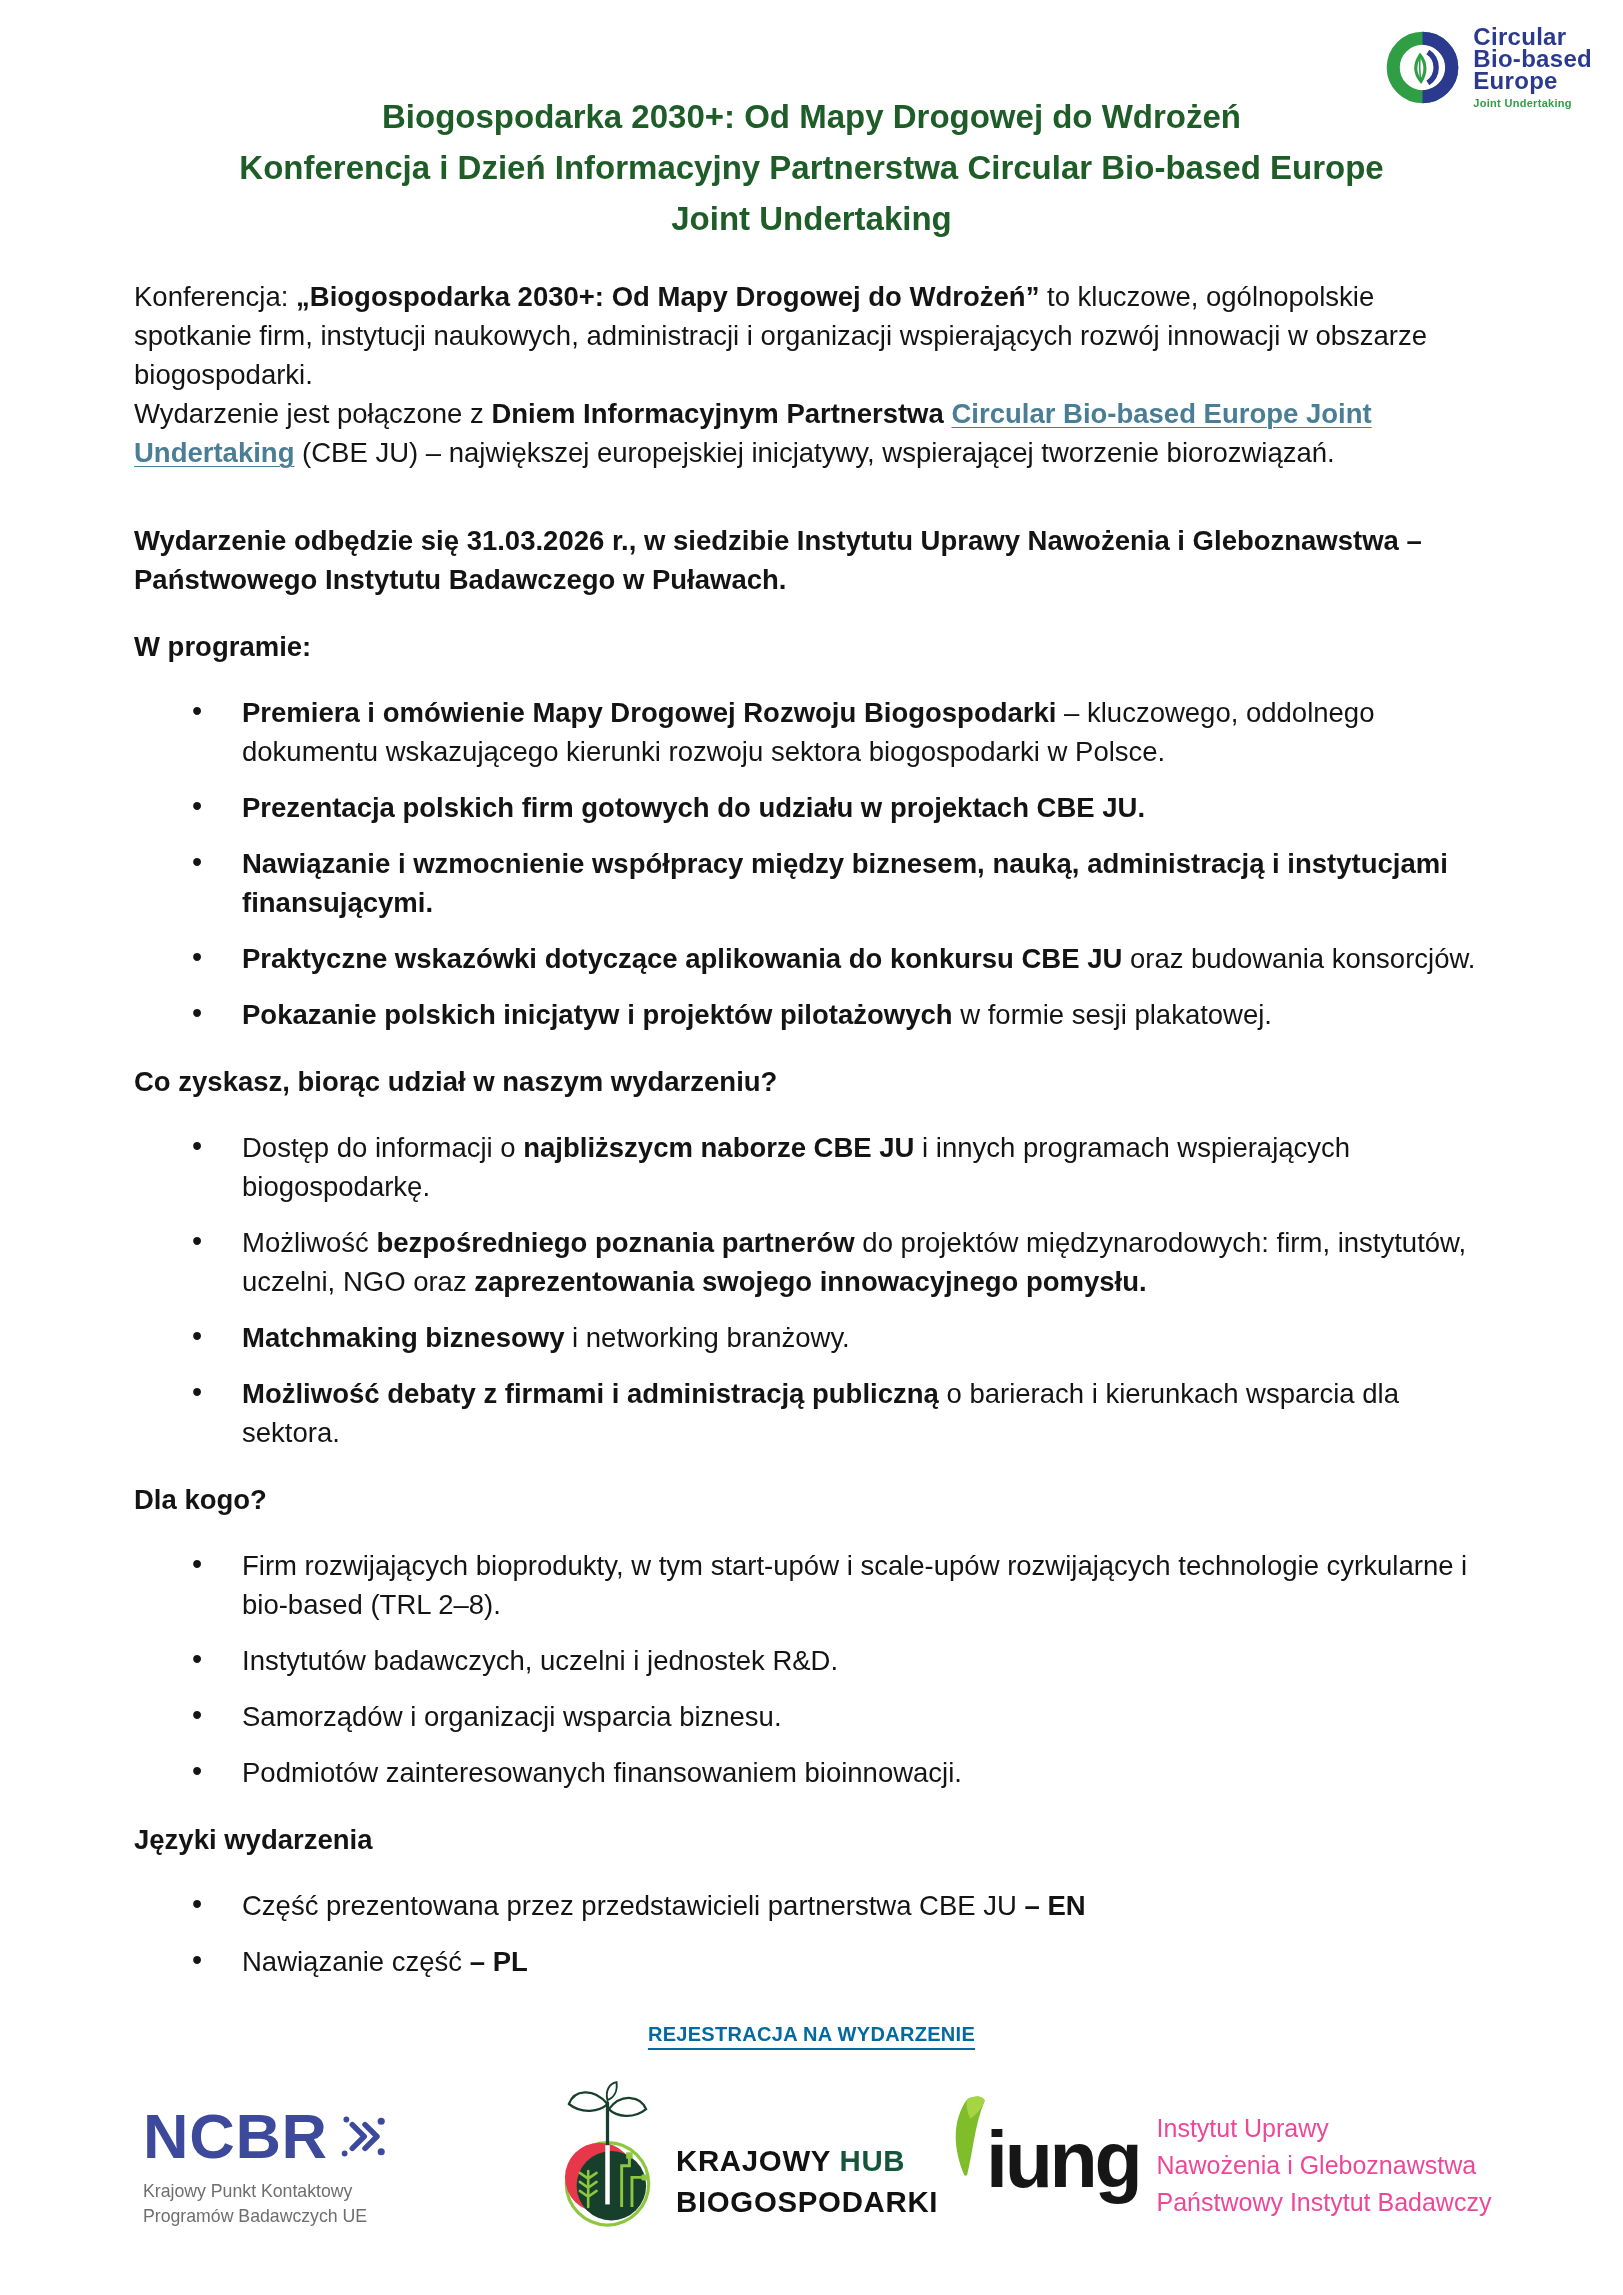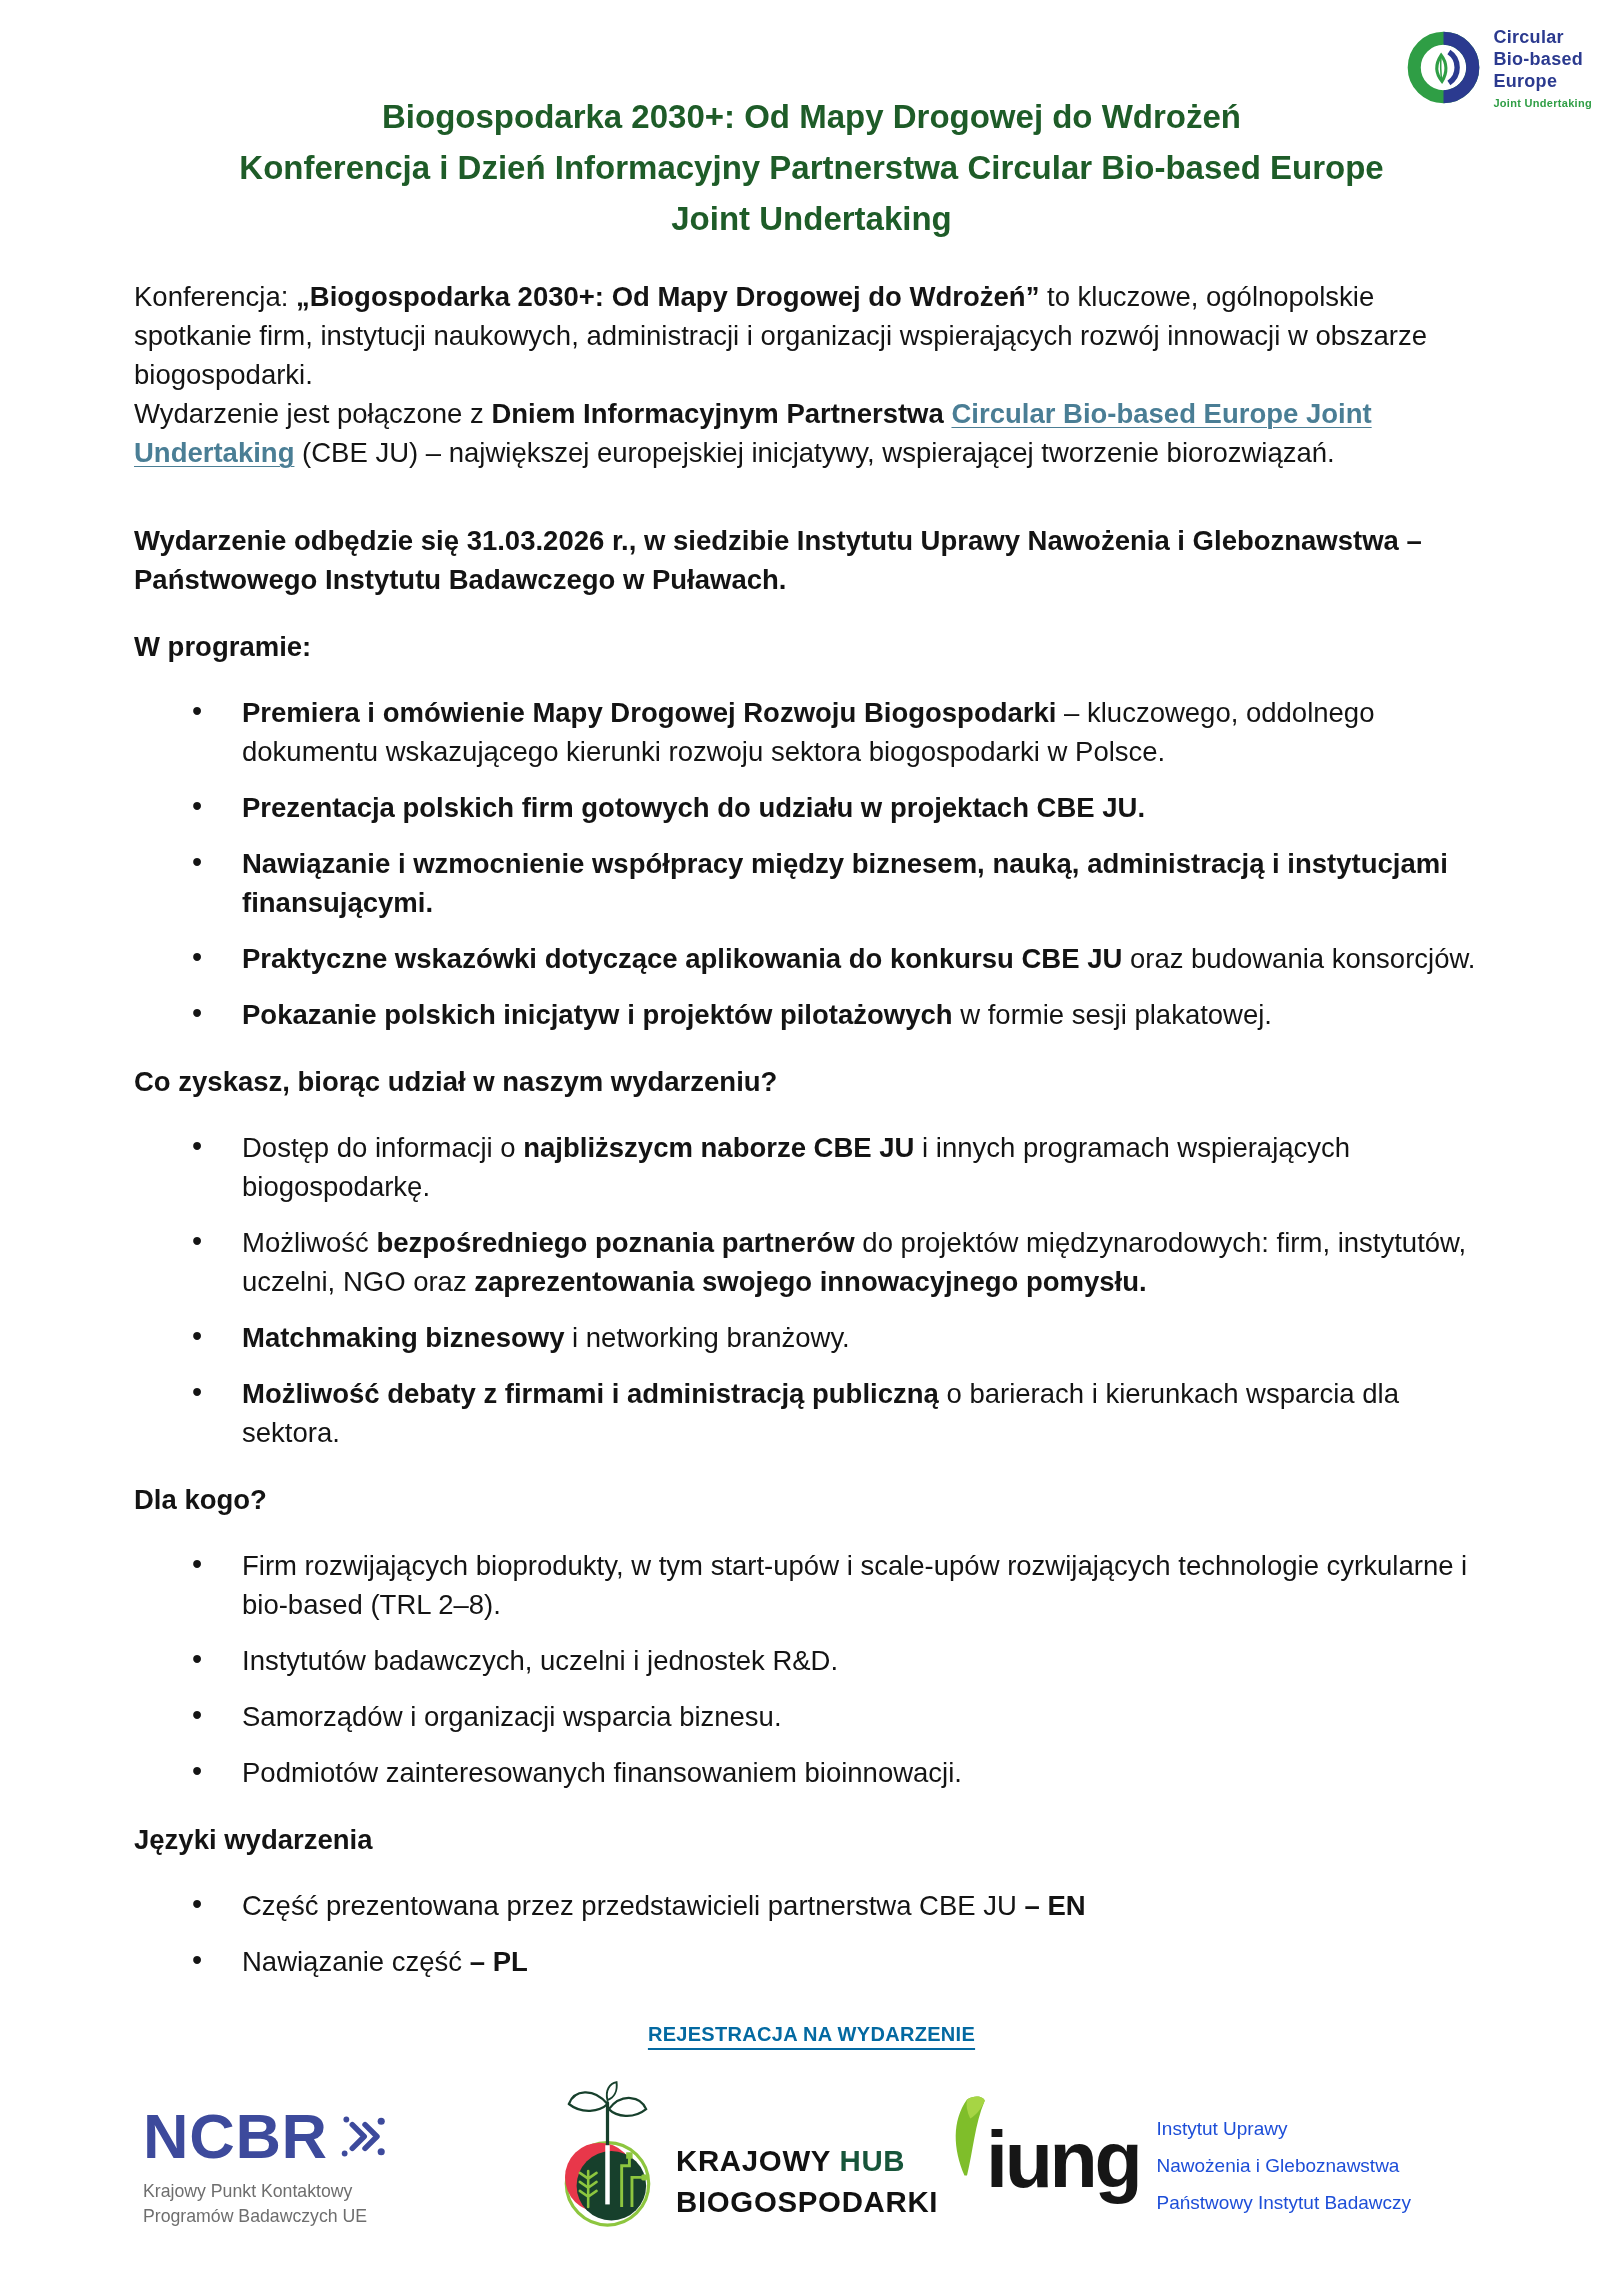--- a/index.html
+++ b/index.html
@@ -13,21 +13,21 @@
     overflow:hidden;
   }
   .content{padding:29.4px 134px 0 134px;}
 
   
   .cbe-logo{
     position:absolute; top:26px; right:31px;
     display:flex; align-items:center; gap:11.8px;
   }
   .cbe-logo .mark{width:77px;height:77px;flex:0 0 auto;}
-  .cbe-name{line-height:22px;font-size:18px;font-weight:bold;color:#2b3a8f;letter-spacing:0.3px;}
+  .cbe-name{line-height:22px;font-size:24px;font-weight:bold;color:#2b3a8f;letter-spacing:0.3px;}
   .cbe-sub{margin-top:5.2px;font-size:11px;font-weight:bold;color:#2f9e45;letter-spacing:0.3px;}
 
   
   .title{
     margin:62px auto 0 auto;
     max-width:1407px;
     text-align:center;
     color:#1e5c28;
     font-size:33px;
     font-weight:bold;
@@ -71,21 +71,21 @@
 
   .hub{position:absolute;left:556px;top:0;display:flex;align-items:center;gap:17px;}
   .hub-text{padding-top:51px;}
   .hub-line1{font-size:29.4px;font-weight:bold;letter-spacing:0.7px;color:#111;line-height:33px;}
   .hub-line1 .hub-green{color:#17553a;}
   .hub-line2{font-size:29.4px;font-weight:bold;letter-spacing:0.7px;color:#111;line-height:33px;margin-top:7.9px;}
 
   .iung{position:absolute;left:948px;top:13px;display:flex;align-items:flex-start;gap:17px;}
   .iung-mark{display:flex;align-items:flex-start;}
   .iung-word{font-size:79px;font-weight:bold;letter-spacing:-3.3px;color:#161616;line-height:72px;margin-top:31px;}
-  .iung-caption{font-size:19px;line-height:37px;color:#1d4ed8;margin-top:17px;}
+  .iung-caption{font-size:25px;line-height:37px;color:#ec4899;margin-top:17px;}
 </style>
 </head>
 <body>
 
 <div class="page">
 
   <div class="cbe-logo">
     <svg class="mark" viewBox="0 0 100 100">
       <circle cx="50" cy="50" r="38" fill="none" stroke="#2f9e45" stroke-width="17"></circle>
       <path d="M50 12 A38 38 0 0 1 50 88" fill="none" stroke="#2b3a8f" stroke-width="17"></path>

